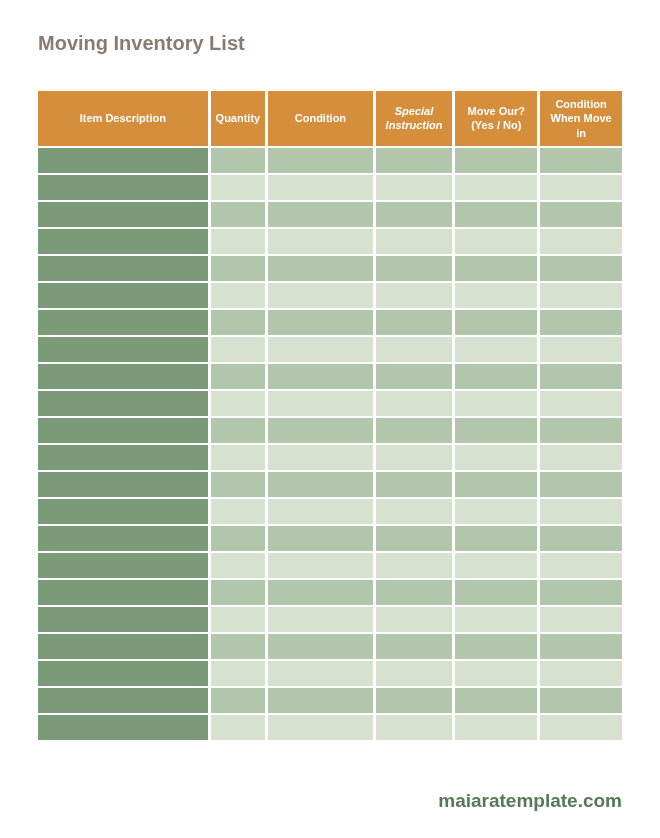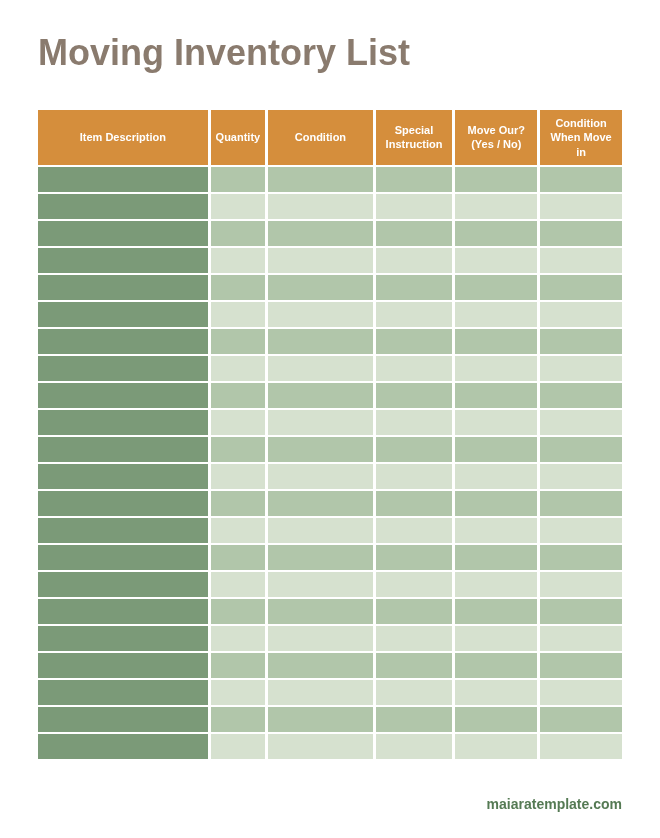--- a/index.html
+++ b/index.html
@@ -11,21 +11,21 @@
       width: 660px;
       height: 838px;
       background: #ffffff;
       font-family: Arial, Helvetica, sans-serif;
       position: relative;
     }
     .container {
       padding: 32px 38px 0 38px;
     }
     .title {
-      font-size: 36px;
+      font-size: 20px;
       font-weight: bold;
       color: #8a7b6e;
       margin-bottom: 36px;
     }
     .table {
       width: 100%;
       border-collapse: separate;
       border-spacing: 0;
     }
     .header-row {
@@ -40,21 +40,21 @@
       vertical-align: middle;
       line-height: 1.3;
       border-left: 3px solid #ffffff;
     }
     .header-cell:first-child {
       border-left: none;
       width: 164px;
     }
     .header-cell:nth-child(2) { width: 52px; }
     .header-cell:nth-child(3) { width: 104px; }
-    .header-cell:nth-child(4) { width: 77px; }
+    .header-cell:nth-child(4) { width: 77px; font-style: italic; }
     .header-cell:nth-child(5) { width: 82px; }
     .header-cell:nth-child(6) { width: 82px; }
     .data-row td {
       height: 27px;
       border-top: 2px solid #ffffff;
       border-left: 3px solid #ffffff;
     }
     .data-row td:first-child {
       border-left: none;
       background: #7b9a78;
@@ -63,21 +63,21 @@
       background: #b1c6aa;
     }
     .data-row.even td:not(:first-child) {
       background: #d6e1cf;
     }
     .footer {
       position: absolute;
       bottom: 26px;
       right: 38px;
       color: #557a54;
-      font-size: 14px;
+      font-size: 19px;
       font-weight: bold;
     }
   </style>
 </head>
 <body>
 
 <div class="container">
   <h1 class="title">Moving Inventory List</h1>
 
   <table class="table">

